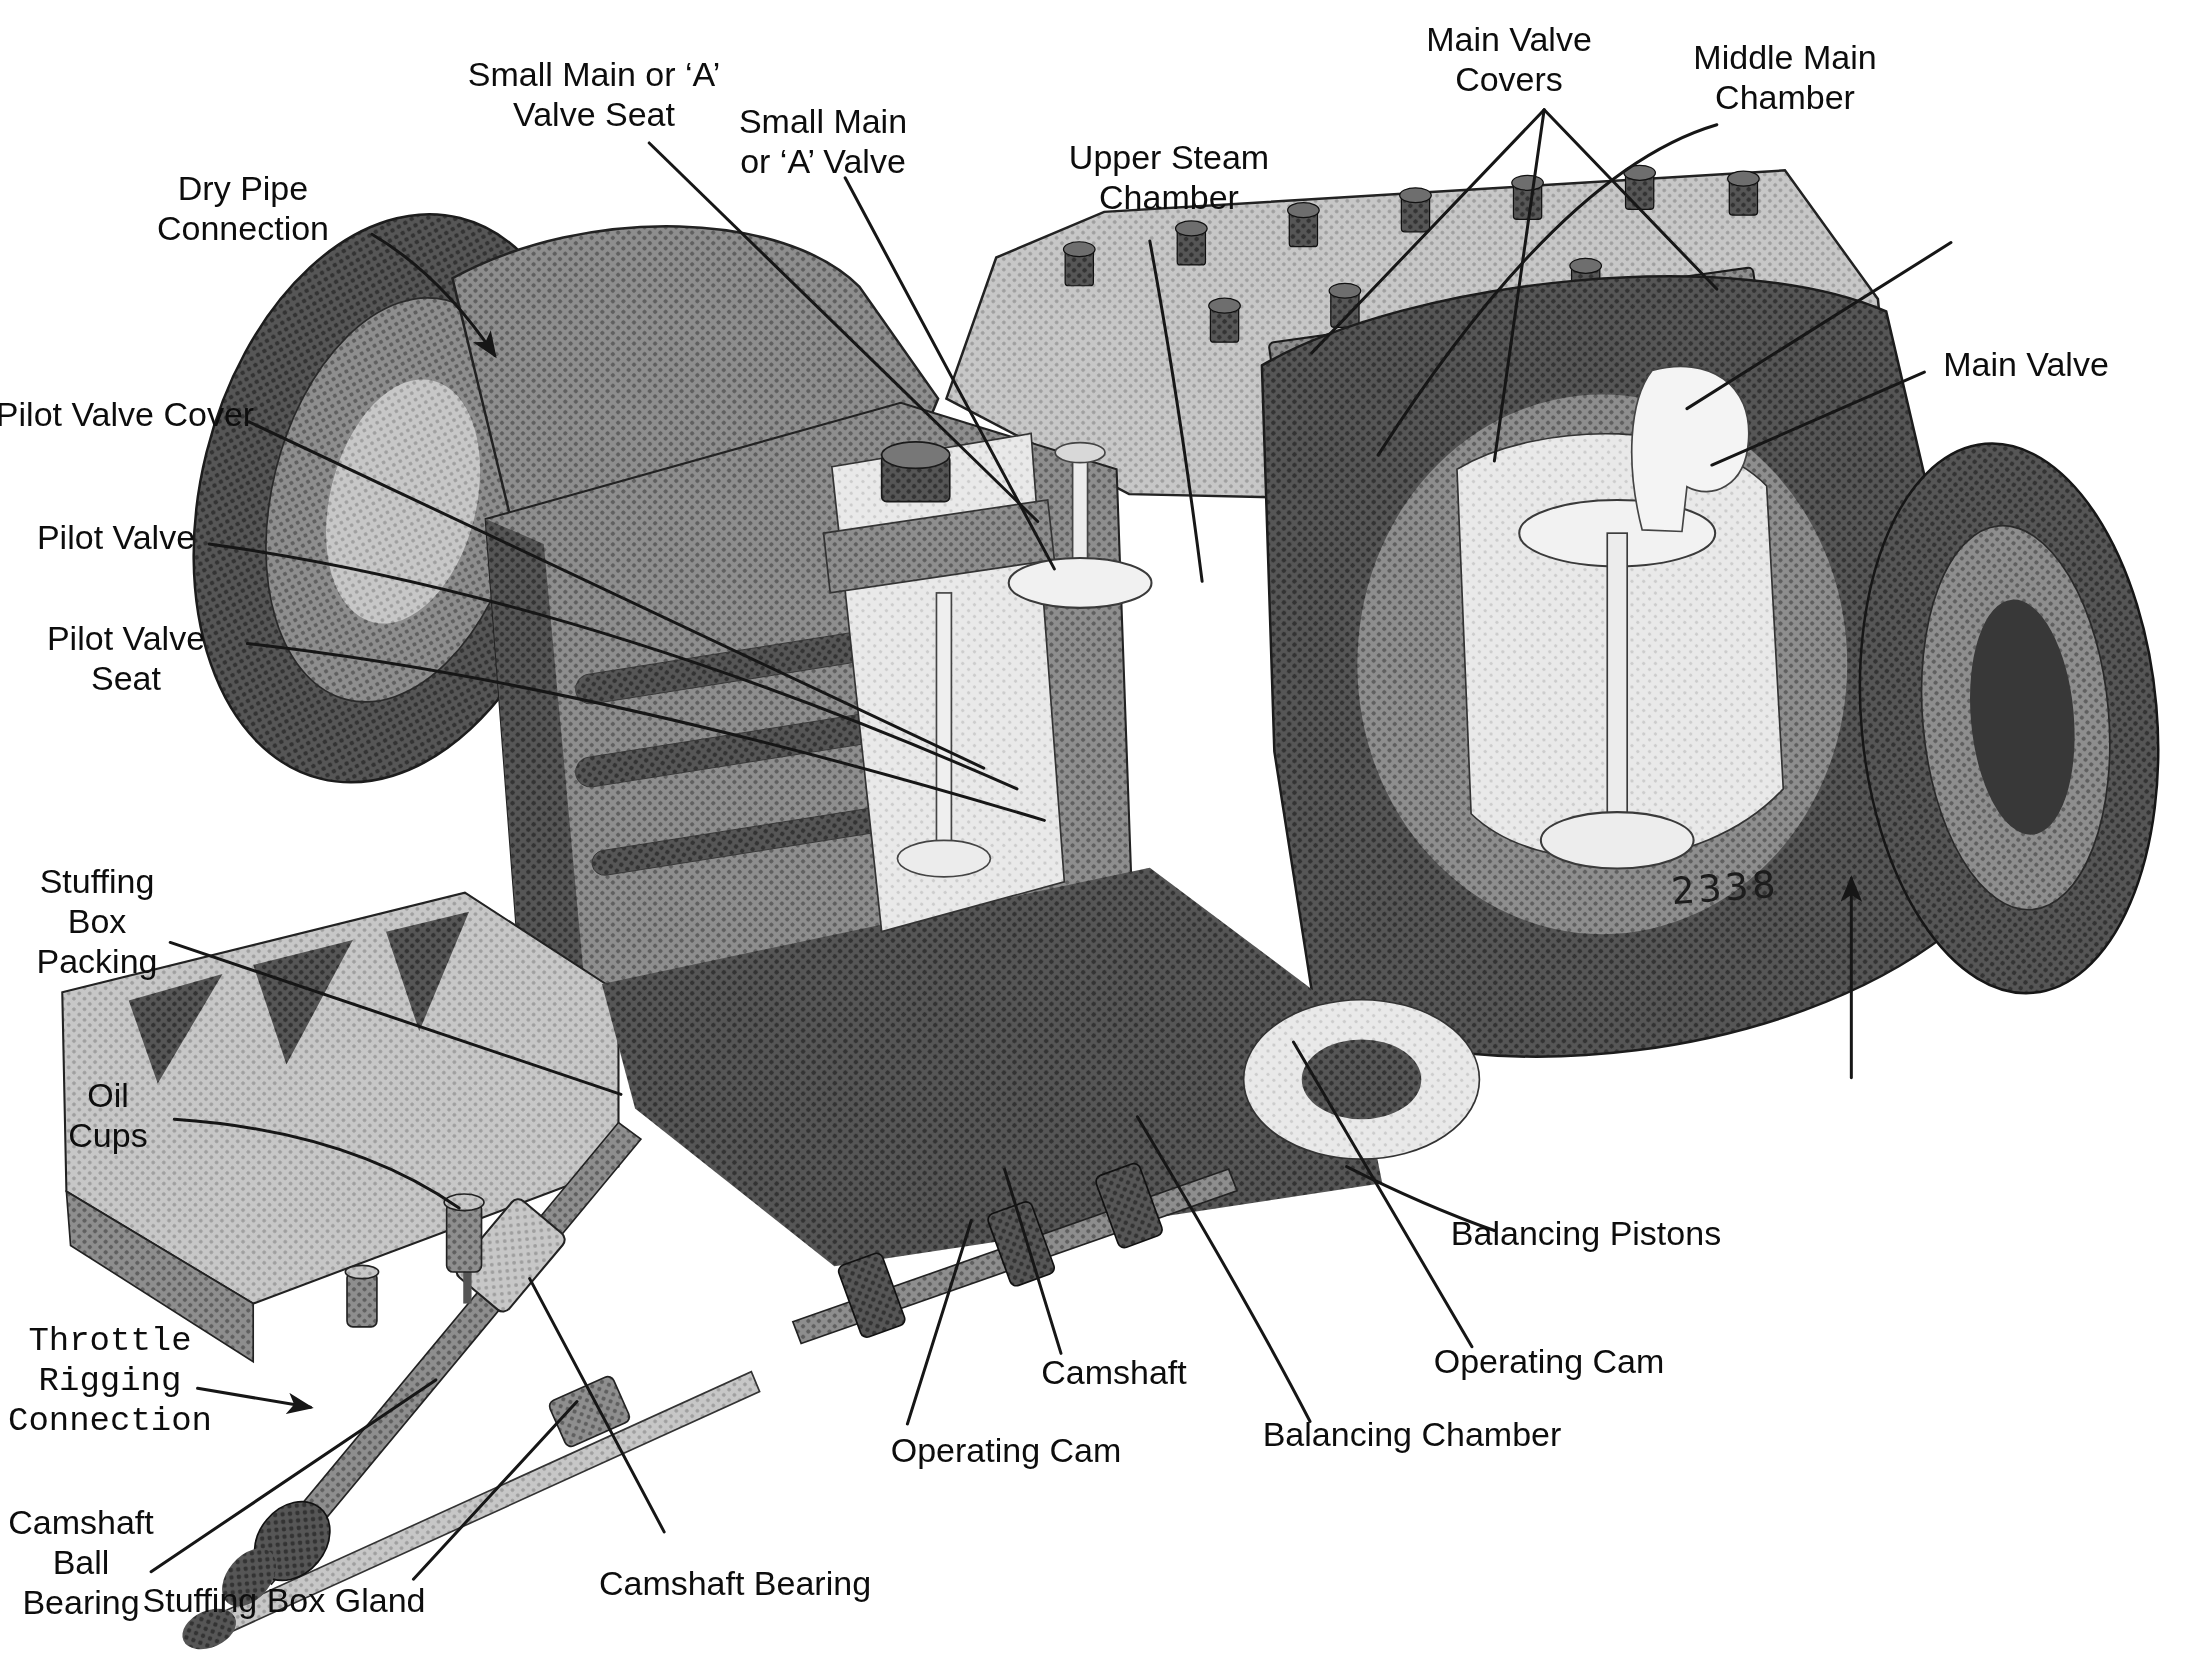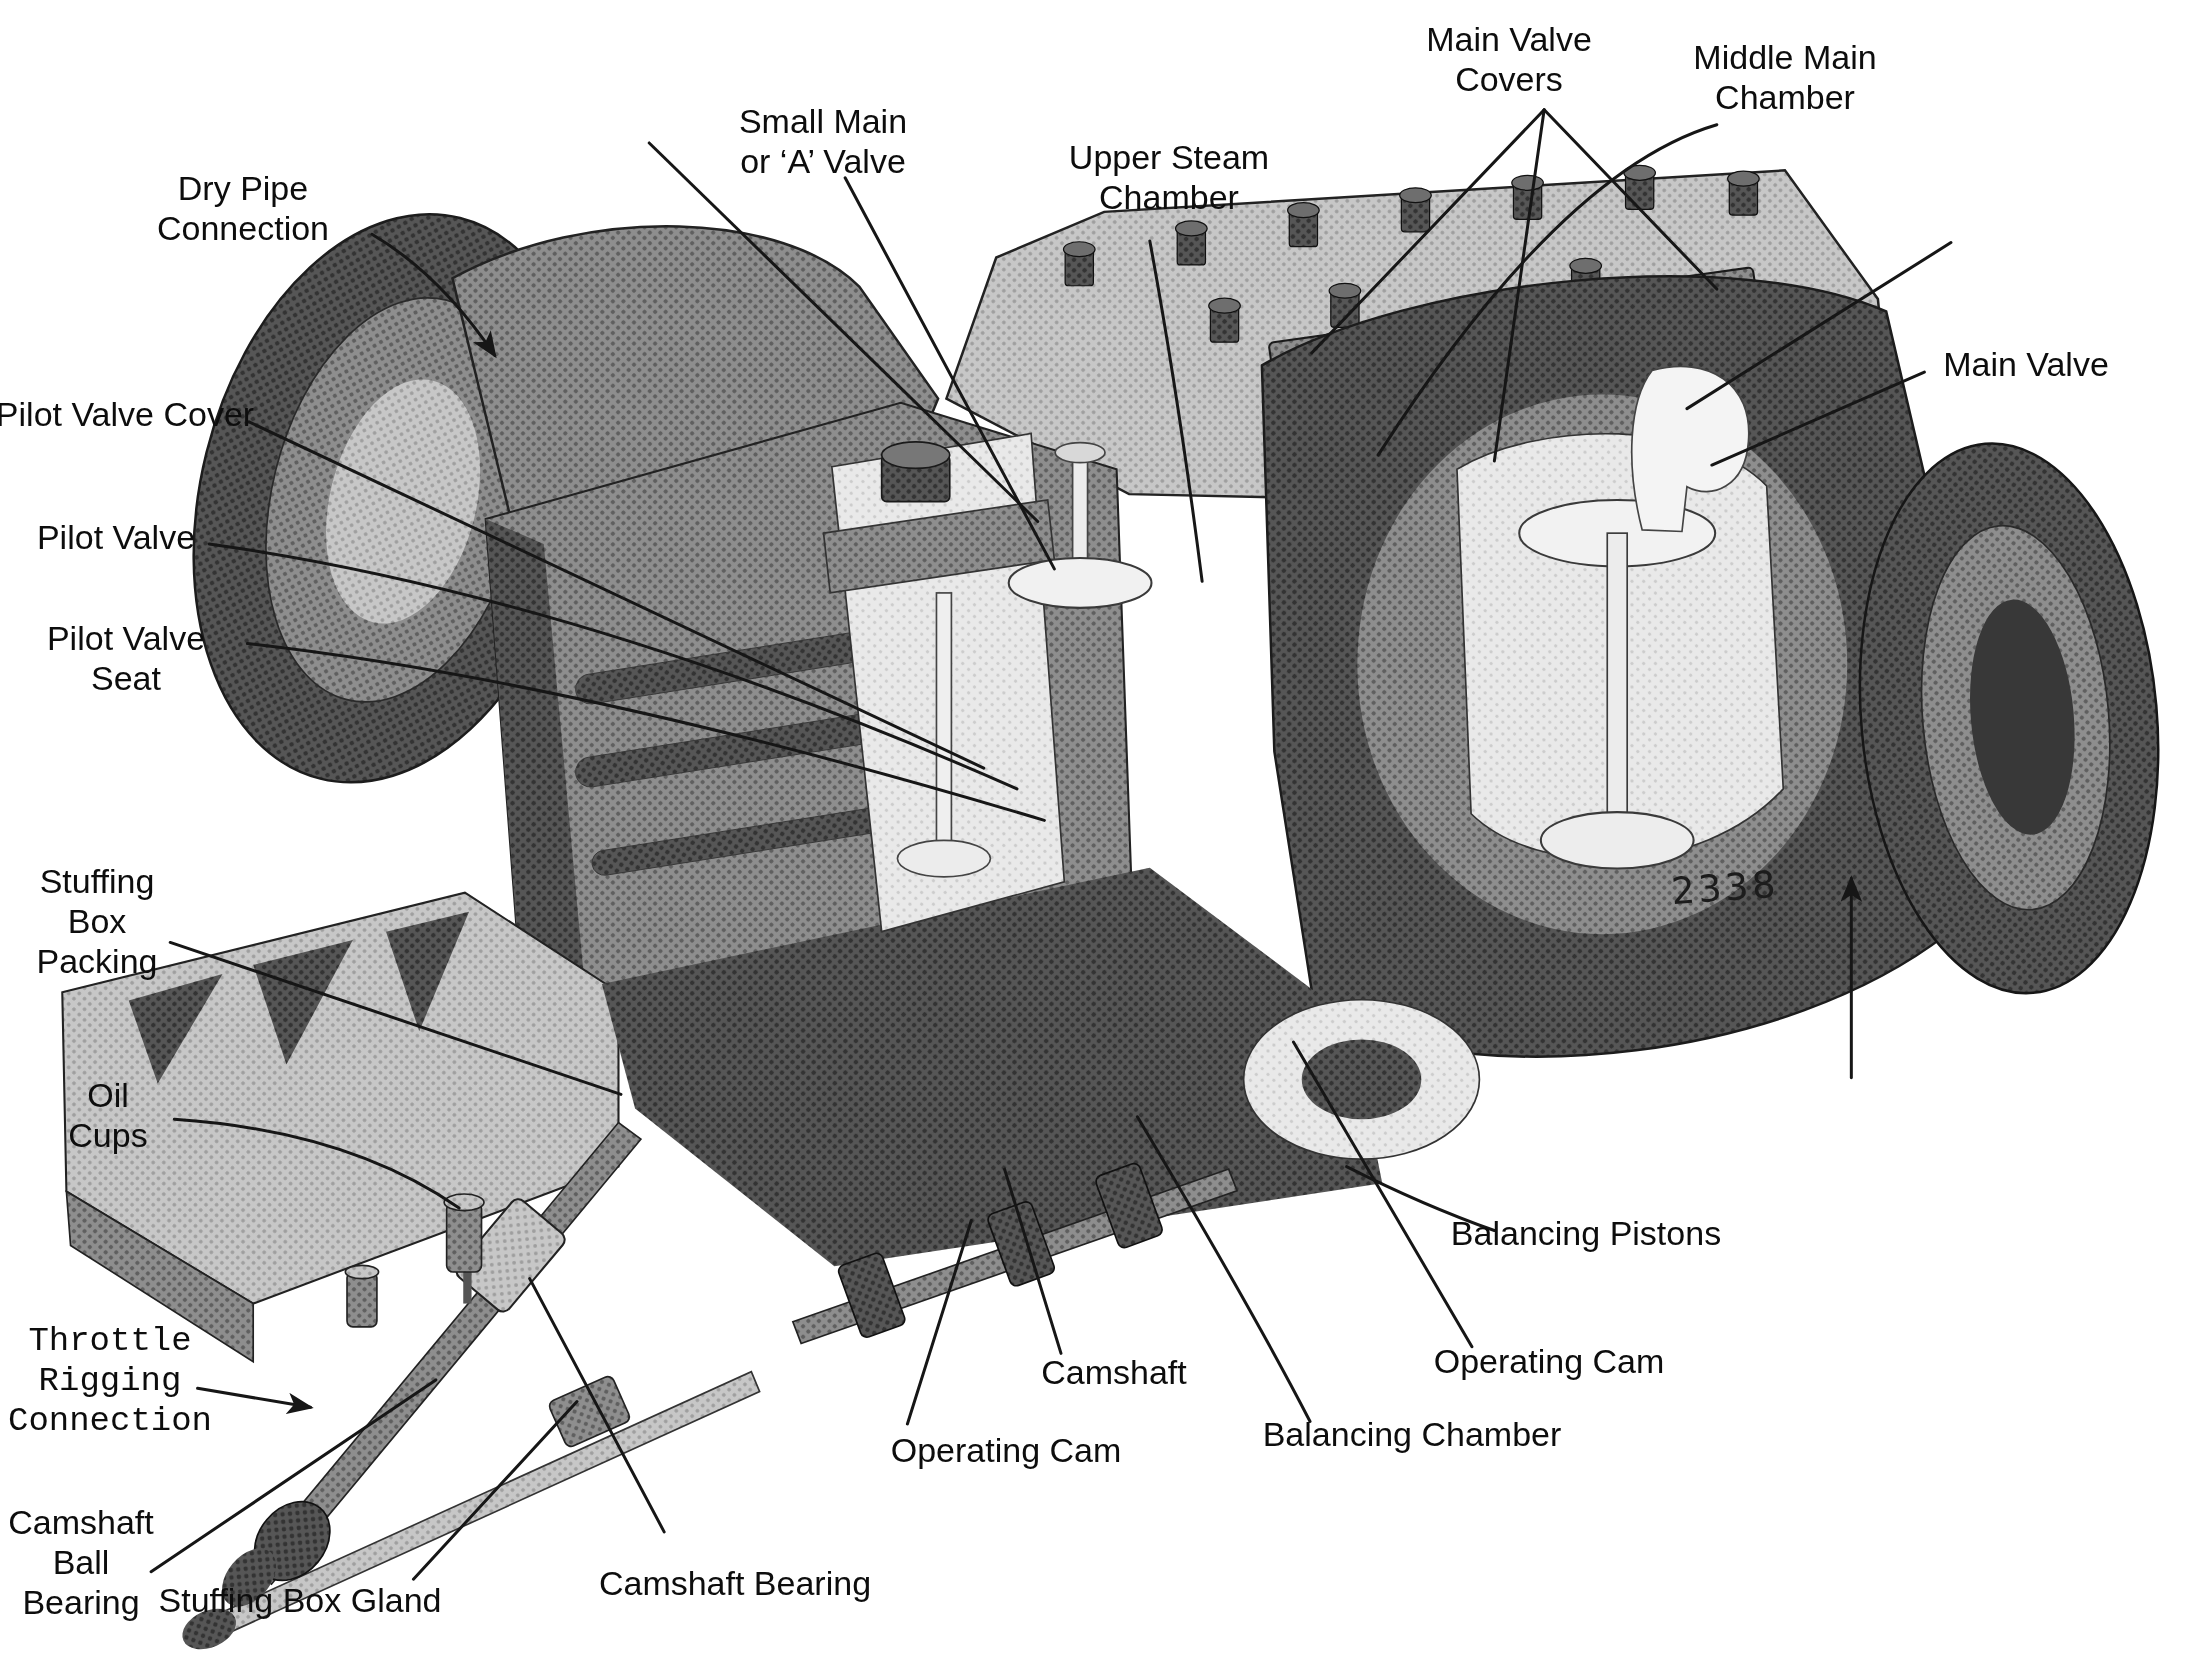--- a/index.html
+++ b/index.html
@@ -194,20 +194,22 @@
         <path d="M800,1845 L638,1540" class="leader"></path>
         <path d="M1093,1715 L1170,1470" class="leader"></path>
         <path d="M1278,1630 L1210,1408" class="leader"></path>
         <path d="M1578,1712 Q1510,1580 1370,1345" class="leader"></path>
         <path d="M1773,1622 L1558,1255" class="leader"></path>
         <path d="M1800,1482 Q1715,1452 1622,1405" class="leader"></path>
         <path d="M2230,1298 L2230,1058" class="leader" marker-end="url(#arrowhead)"></path>
       </g>
   </svg>
 
+  <div class="label" style="left: 594px; top: 95px;">Small Main or ‘A’
+Valve Seat</div>
   <div class="label" style="left: 823px; top: 142px;">Small Main
 or ‘A’ Valve</div>
   <div class="label" style="left: 1169px; top: 178px;">Upper Steam
 Chamber</div>
   <div class="label" style="left: 1509px; top: 60px;">Main Valve
 Covers</div>
   <div class="label" style="left: 1785px; top: 78px;">Middle Main
 Chamber</div>
   <div class="label" style="left: 243px; top: 209px;">Dry Pipe
 Connection</div>
@@ -220,21 +222,21 @@
 Box
 Packing</div>
   <div class="label" style="left: 108px; top: 1116px;">Oil
 Cups</div>
   <div class="label" style="left: 110px; top: 1382px; font-family: Liberation Mono, monospace;">Throttle
 Rigging
 Connection</div>
   <div class="label" style="left: 81px; top: 1563px;">Camshaft
 Ball
 Bearing</div>
-  <div class="label" style="left: 300px; top: 1601px;">Stuffing Box Gland</div>
+  <div class="label" style="left: 284px; top: 1601px;">Stuffing Box Gland</div>
   <div class="label" style="left: 735px; top: 1556px; margin-top: 28px;">Camshaft Bearing</div>
   <div class="label" style="left: 1006px; top: 1451px;">Operating Cam</div>
   <div class="label" style="left: 1114px; top: 1373px;">Camshaft</div>
   <div class="label" style="left: 1412px; top: 1435px;">Balancing Chamber</div>
   <div class="label" style="left: 1549px; top: 1362px;">Operating Cam</div>
   <div class="label" style="left: 1586px; top: 1234px; text-align: right;">Balancing Pistons</div>
 
   <div id="figure-number" style="left: 1725px; top: 888px;">2338</div>
 </div>
 

